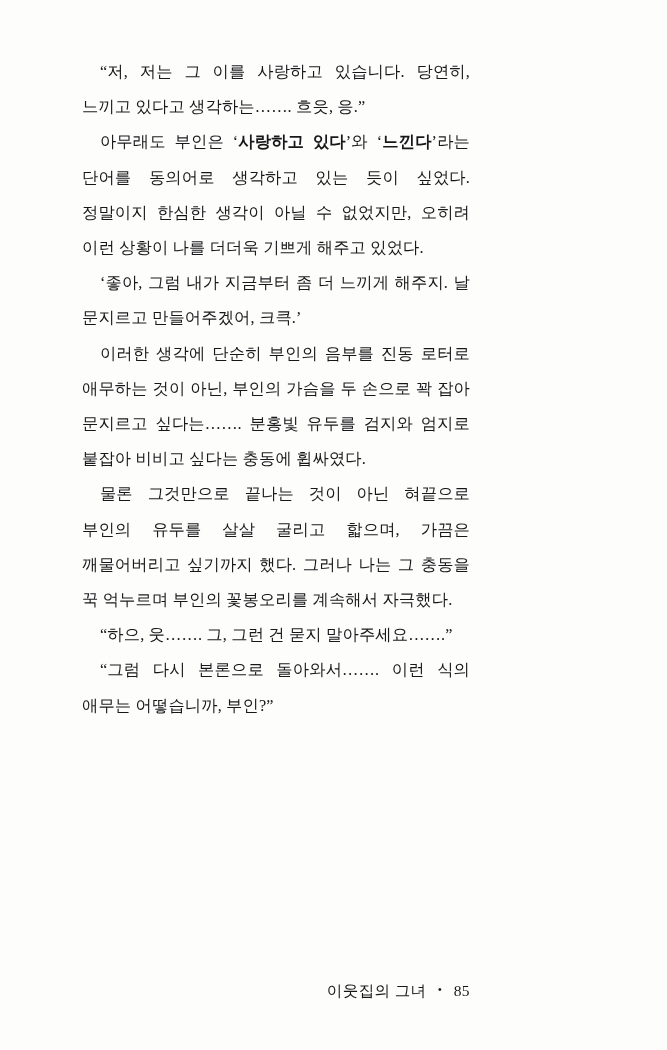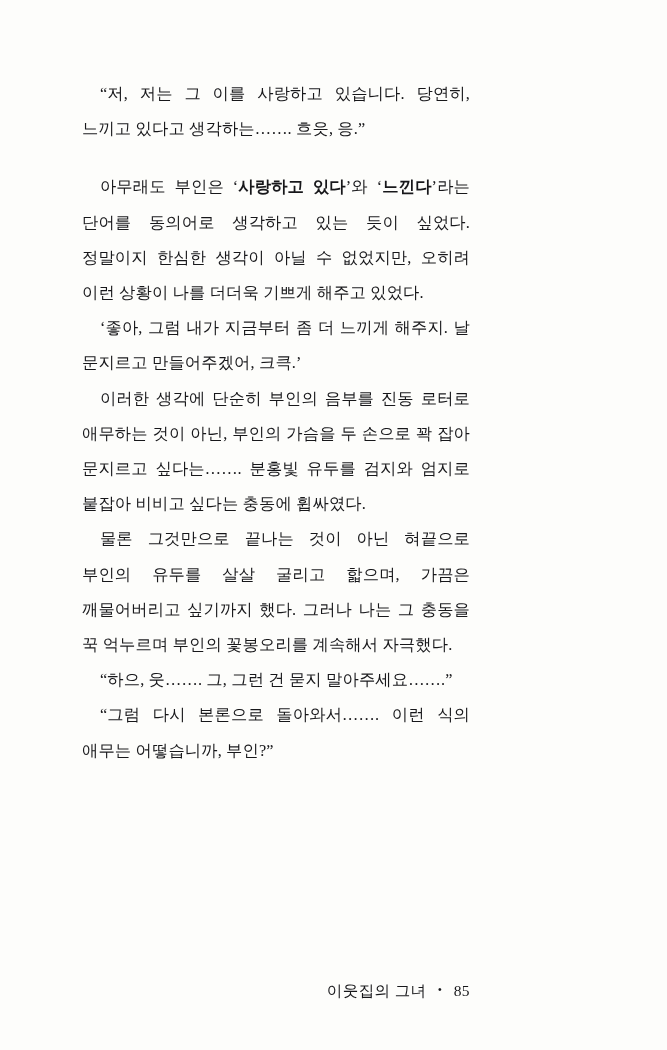--- a/index.html
+++ b/index.html
@@ -12,38 +12,37 @@
     background: #fdfdfb;
     font-family: "Liberation Serif", serif;
     color: #17171a;
     overflow: hidden;
   }
   .page {
     position: relative;
     width: 548px;
     height: 1050px;
     box-sizing: border-box;
-    padding: 76px 78px 0 82px;
+    padding: 54px 78px 0 82px;
   }
   .body-text {
     font-size: 16.3px;
     line-height: 35.2px;
     text-align: justify;
     text-justify: inter-character;
     letter-spacing: 0.15px;
     word-break: keep-all;
   }
   p {
     margin: 0;
   }
   p.indent {
     text-indent: 1.1em;
   }
   p.gap {
-    margin-top: 23px;
   }
   .bold {
     font-weight: bold;
   }
   .footer {
     position: absolute;
     right: 78px;
     bottom: 48px;
     font-size: 15.5px;
     font-family: "Liberation Serif", serif;

